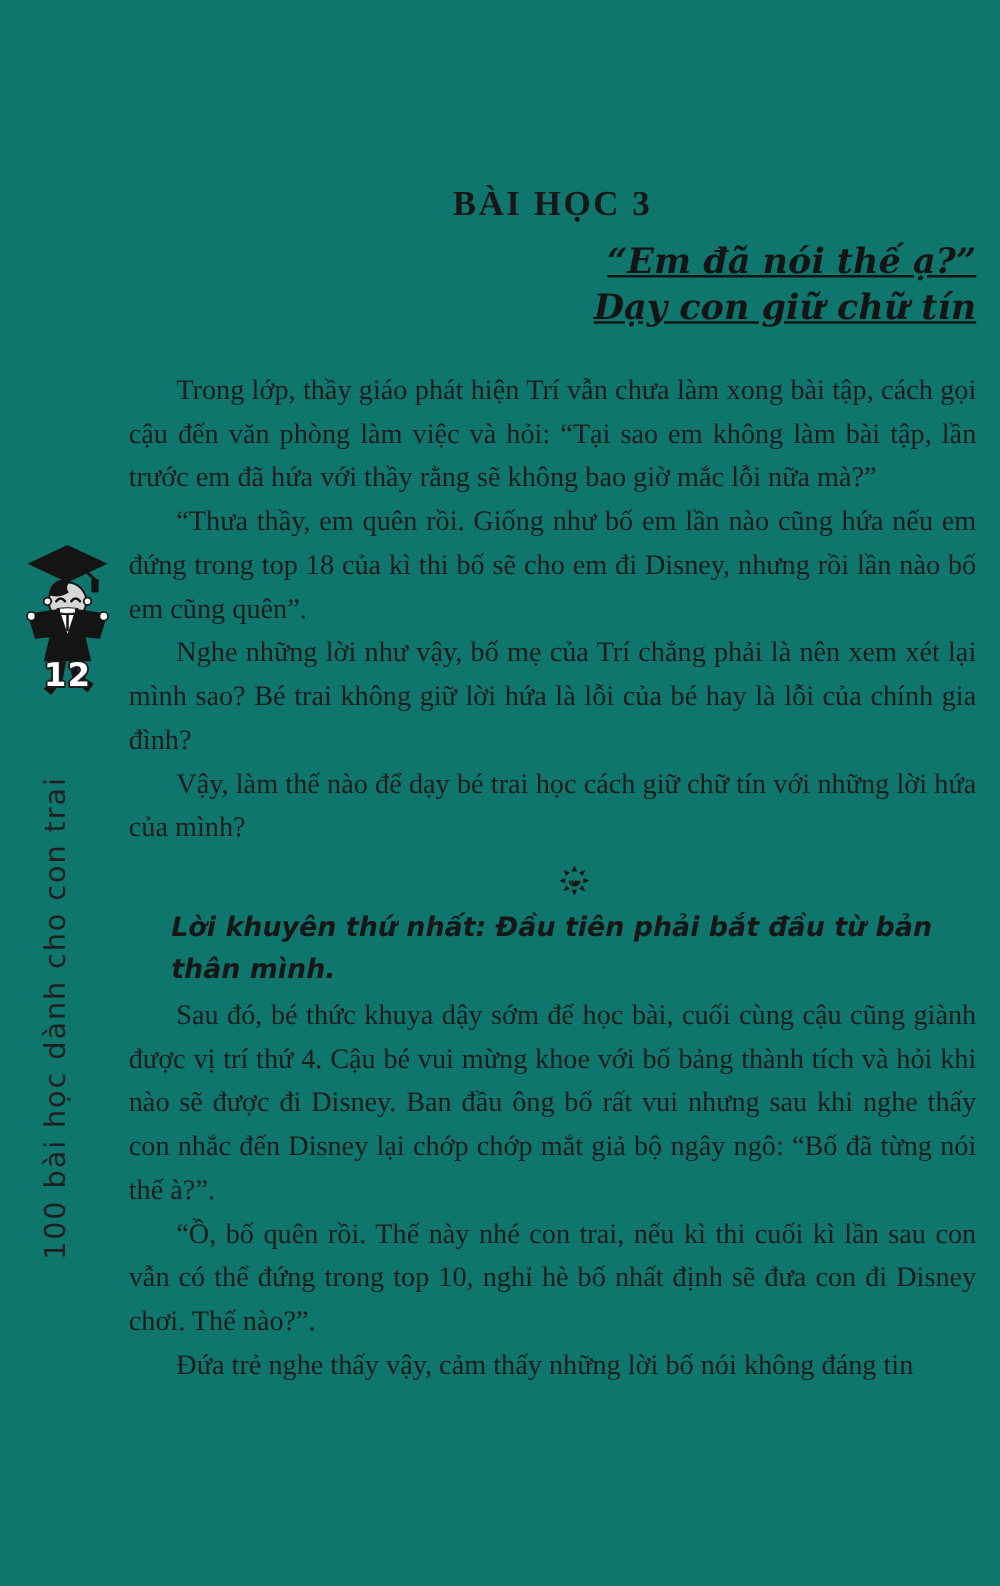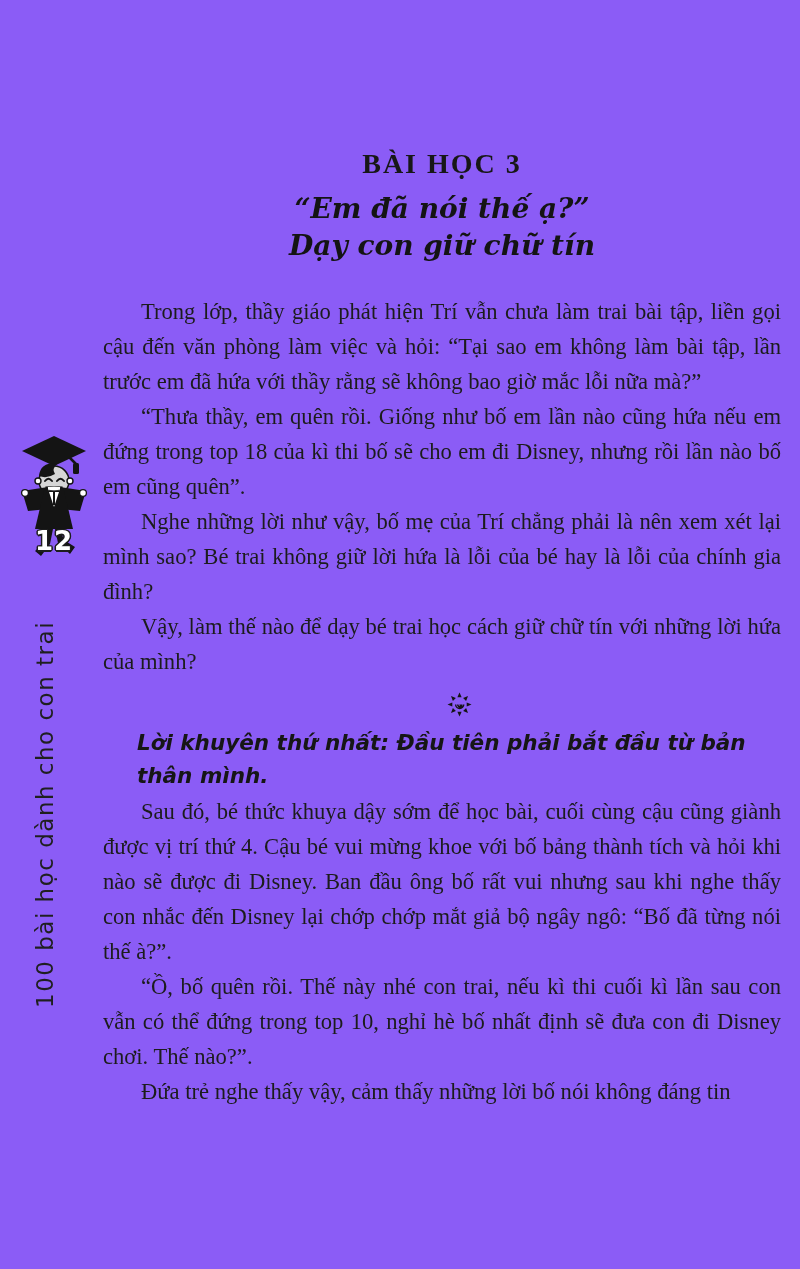--- a/index.html
+++ b/index.html
@@ -1,30 +1,30 @@
 <!DOCTYPE html>
 <html><head>
 <meta charset="utf-8">
 <style>
   html,body{margin:0;padding:0;background:#e9e9e9;}
   .page{
     position:relative;width:800px;height:1269px;margin:0 auto;
-    background:#8b5cf6;overflow:hidden;
+    background:#0f766e;overflow:hidden;
     font-family:"Liberation Serif",serif;color:#1b1b1b;
   }
   
   .kicker{
     position:absolute;left:103px;top:148px;width:678px;
     text-align:center;font-family:"Liberation Serif",serif;
     font-size:28px;letter-spacing:2px;font-weight:600;color:#171717;
   }
   .lesson-title{
-    position:absolute;left:103px;top:190px;width:678px;text-align:center;
+    position:absolute;left:103px;top:190px;width:678px;text-align:right;
     font-family:"DejaVu Serif",serif;font-style:italic;font-weight:700;
-    font-size:28px;line-height:37px;color:#141414;
+    font-size:28px;line-height:37px;color:#141414;text-decoration:underline;
   }
   
   .body-col{
     position:absolute;left:103px;top:294px;width:678px;
     font-size:22.6px;line-height:35px;text-align:justify;color:#1c1c1c;
   }
   .body-col p{margin:0;text-indent:38px;}
   .tip-line{
     display:flex;align-items:center;gap:9px;
     margin:13px 0 2px 34px;
@@ -56,21 +56,21 @@
 
 <div class="page">
 
   <div class="kicker">BÀI HỌC 3</div>
   <div class="lesson-title">
     <div>“Em đã nói thế ạ?”</div>
     <div>Dạy con giữ chữ tín</div>
   </div>
 
   <div class="body-col">
-    <p>Trong lớp, thầy giáo phát hiện Trí vẫn chưa làm trai bài tập, liền gọi cậu đến văn phòng làm việc và hỏi: “Tại sao em không làm bài tập, lần trước em đã hứa với thầy rằng sẽ không bao giờ mắc lỗi nữa mà?”</p>
+    <p>Trong lớp, thầy giáo phát hiện Trí vẫn chưa làm xong bài tập, cách gọi cậu đến văn phòng làm việc và hỏi: “Tại sao em không làm bài tập, lần trước em đã hứa với thầy rằng sẽ không bao giờ mắc lỗi nữa mà?”</p>
     <p>“Thưa thầy, em quên rồi. Giống như bố em lần nào cũng hứa nếu em đứng trong top 18 của kì thi bố sẽ cho em đi Disney, nhưng rồi lần nào bố em cũng quên”.</p>
     <p>Nghe những lời như vậy, bố mẹ của Trí chẳng phải là nên xem xét lại mình sao? Bé trai không giữ lời hứa là lỗi của bé hay là lỗi của chính gia đình?</p>
     <p>Vậy, làm thế nào để dạy bé trai học cách giữ chữ tín với những lời hứa của mình?</p>
 
     <div class="tip-line">
       <span class="tip-icon">
         <svg width="25" height="25" viewBox="0 0 26 26">
           <g transform="translate(13,13)" fill="#141414">
             <polygon points="12.5,0 7.5,-2.2 7.5,2.2"></polygon>
             <polygon points="12.5,0 7.5,-2.2 7.5,2.2" transform="rotate(45)"></polygon>

